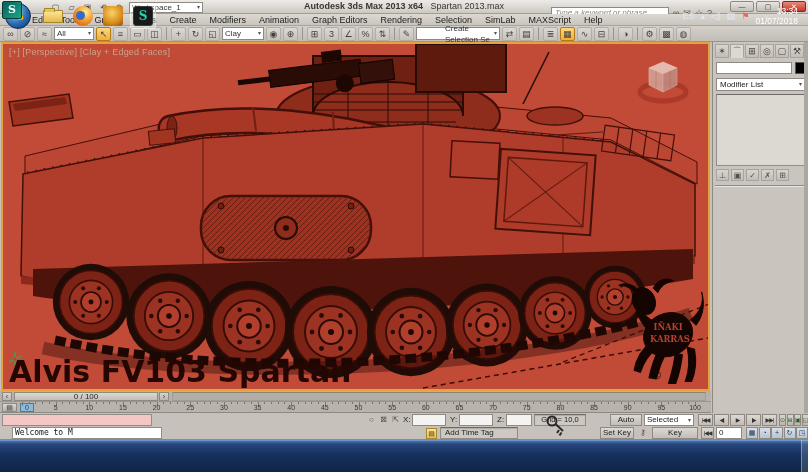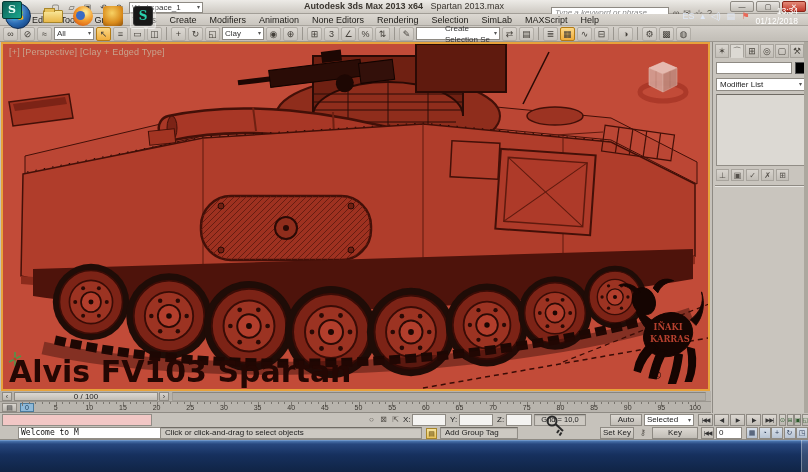--- a/index.html
+++ b/index.html
@@ -64,21 +64,21 @@
   #minicurve{left:2px;top:1px;width:15px;height:9px;border:1px solid #8e8a83;background:linear-gradient(#d8d4ce,#bab6af);font-size:7px;line-height:8px;text-align:center;color:#444}
   .tick{top:0;width:1px;background:#7a766f}
   .ticklabel{top:2px;font-size:7px;color:#3a3630;transform:translateX(-50%)}
   #framemarker{left:20px;top:1px;width:14px;height:9px;background:#8fb9d8;border:1px solid #4a7a9c;font-size:7px;text-align:center;line-height:8px;color:#1a3a55}
 
   
   #statusA{left:0;top:413px;width:808px;height:14px;background:#c6c2bb}
   #statusB{left:0;top:427px;width:808px;height:13px;background:#c6c2bb;border-bottom:1px solid #8e8a83}
   .inset{border:1px solid #918d86;border-top-color:#6f6b64;background:#cdc9c2;box-shadow:inset 0 1px 1px rgba(0,0,0,.15)}
   #listenerpink{left:2px;top:1px;width:150px;height:12px;background:#f2c7c5;border:1px solid #918d86}
-  #listenerwhite{left:18px;top:0;width:150px;height:12px;background:#fff;border:1px solid #918d86;font-family:"DejaVu Sans Mono",monospace;font-size:8px;line-height:10px;padding:0 2px;color:#111}
+  #listenerwhite{left:12px;top:0;width:150px;height:12px;background:#fff;border:1px solid #918d86;font-family:"DejaVu Sans Mono",monospace;font-size:8px;line-height:10px;padding:0 2px;color:#111}
   #noneselected{left:160px;top:1px;width:202px;height:12px;font-size:8px;line-height:10px;padding:0 4px;color:#222}
   .miniicon{top:1px;width:11px;height:12px;font-size:8px;line-height:12px;text-align:center;color:#55514b}
   .coordlabel{top:2px;font-size:8px;color:#222}
   .coordfield{top:1px;width:34px;height:12px;background:#f4f3f1;border:1px solid #8e8a83}
   #gridbox{left:534px;top:1px;width:52px;height:12px;font-size:7.5px;line-height:10px;text-align:center;color:#222}
   #bigkey{left:545px;top:414px;width:20px;height:24px;z-index:3}
   .gbtn{border:1px solid #8e8a83;background:linear-gradient(#dcd8d2,#c2beb7);font-size:8px;text-align:center;color:#222}
   #autokey{left:610px;top:1px;width:32px;height:12px;line-height:10px}
   #seldd{left:644px;top:1px;width:50px;height:12px;background:#fff;border:1px solid #8e8a83;font-size:8px;line-height:10px;padding:0 2px;color:#222;display:flex;justify-content:space-between;}
   .pbtn{top:1px;width:15px;height:12px;border:1px solid #8e8a83;background:linear-gradient(#dcd8d2,#c2beb7);font-size:6px;line-height:10px;text-align:center;color:#333;letter-spacing:-1px}
@@ -147,21 +147,21 @@
 </div>
 
 <div class="abs" id="menubar">
     <span class="menu-item">Edit</span>
     <span class="menu-item">Tools</span>
     <span class="menu-item">Group</span>
     <span class="menu-item">Views</span>
     <span class="menu-item">Create</span>
     <span class="menu-item">Modifiers</span>
     <span class="menu-item">Animation</span>
-    <span class="menu-item">None Editors</span>
+    <span class="menu-item">Graph Editors</span>
     <span class="menu-item">Rendering</span>
     <span class="menu-item">Selection</span>
     <span class="menu-item">SimLab</span>
     <span class="menu-item">MAXScript</span>
     <span class="menu-item">Help</span>
   </div>
 
 <div class="abs" id="toolbar">
     <span class="tbtn">∞</span>
     <span class="tbtn">⊘</span>
@@ -338,21 +338,21 @@
         <path d="M64,82 C63,94 60,104 57,114 L64,114 C68,103 70,92 71,84 Z" stroke-width="2"></path>
         <path d="M77,76 C80,90 79,101 75,112 L81,112 C86,100 86,88 84,78 Z" stroke-width="2"></path>
         <path d="M80,46 C90,38 95,28 92,16 C96,28 94,42 86,52 Z"></path>
       </g>
       <text x="56" y="57" text-anchor="middle" font-family="DejaVu Serif" font-size="9" font-weight="bold" fill="#b5402e">IÑAKI</text>
       <text x="58" y="70" text-anchor="middle" font-family="DejaVu Serif" font-size="9" font-weight="bold" fill="#b5402e">KARRAS</text>
       <text x="44" y="110" text-anchor="middle" font-family="DejaVu Sans" font-size="12" fill="#1a0603">©</text>
     </g>
   </svg>
 
-  <div class="abs" id="vplabel">[+] [Perspective] [Clay + Edged Type]</div>
+  <div class="abs" id="vplabel">[+] [Perspective] [Clay + Edged Faces]</div>
 
   <svg class="abs" id="viewcube" width="54" height="54" viewBox="0 0 54 54">
     <ellipse cx="27" cy="40" rx="23" ry="9" fill="none" stroke="rgba(150,40,25,0.5)" stroke-width="5"></ellipse>
     <g opacity="0.9">
       <polygon points="27,10 41,16 27,22 13,16" fill="#e9c6bc" stroke="#f0ddd6" stroke-width="0.6"></polygon>
       <polygon points="13,16 27,22 27,40 13,33" fill="#d3a094" stroke="#e4c2b8" stroke-width="0.6"></polygon>
       <polygon points="41,16 27,22 27,40 41,33" fill="#c08a7d" stroke="#d8b0a4" stroke-width="0.6"></polygon>
       <line x1="20" y1="19" x2="20" y2="36" stroke="#b07a6e" stroke-width="0.5"></line>
       <line x1="34" y1="19" x2="34" y2="36" stroke="#a87064" stroke-width="0.5"></line>
     </g>
@@ -541,23 +541,22 @@
 
 <svg class="abs" id="bigkey" viewBox="0 0 20 24">
   <circle cx="7" cy="7" r="4.5" fill="none" stroke="#2a2a2a" stroke-width="2"></circle>
   <line x1="10.5" y1="10" x2="18" y2="17" stroke="#2a2a2a" stroke-width="2"></line>
   <line x1="14" y1="16" x2="12" y2="19" stroke="#2a2a2a" stroke-width="2"></line>
   <line x1="16.5" y1="18.5" x2="14.5" y2="21.5" stroke="#2a2a2a" stroke-width="2"></line>
 </svg>
 
 <div class="abs" id="statusB">
   <div class="abs" id="listenerwhite">Welcome to M</div>
-  <div class="abs inset" id="prompt">Click or click-and-drag to select objects</div>
   <div class="abs" id="tagicon">▤</div>
-  <div class="abs inset" id="addtimetag">Add Group Tag</div>
+  <div class="abs inset" id="addtimetag">Add Time Tag</div>
   <div class="abs gbtn" id="setkey">Set Key</div>
   <div class="abs miniicon" id="keyfiltericon">⚷</div>
   <div class="abs gbtn" id="keyfilters">Key Filters...</div>
   <div class="abs" id="gostart2">|◀◀</div>
   <div class="abs" id="framefield">0</div>
   <span id="navrow2"><div class="abs nbtn2" style="left: 746px;">▦</div><div class="abs nbtn2" style="left: 758.5px;">◔</div><div class="abs nbtn2" style="left: 771px;">+</div><div class="abs nbtn2" style="left: 783.5px;">↻</div><div class="abs nbtn2" style="left: 796px;">◳</div></span>
 </div>
 
 <div class="abs" id="taskbar"></div>
 <div class="abs" id="orb">
@@ -579,15 +578,15 @@
   </div>
 <div class="abs task activeapp" style="left:130px">
     <span id="maxicon">S</span>
   </div>
 <div class="abs" id="tray">
   <span class="trayicon">ES</span>
   <span class="trayicon">▴</span>
   <span class="trayicon">◁)</span>
   <span class="trayicon">▤</span>
   <span class="trayicon" style="color:#e86a5a">⚑</span>
-  <span id="clock"><span>13:34</span><br><span>01/12/2018</span></span>
+  <span id="clock"><span>13:34</span><br><span>01/07/2018</span></span>
 </div>
 <div class="abs" id="showdesk"></div>
 
 </body></html>

